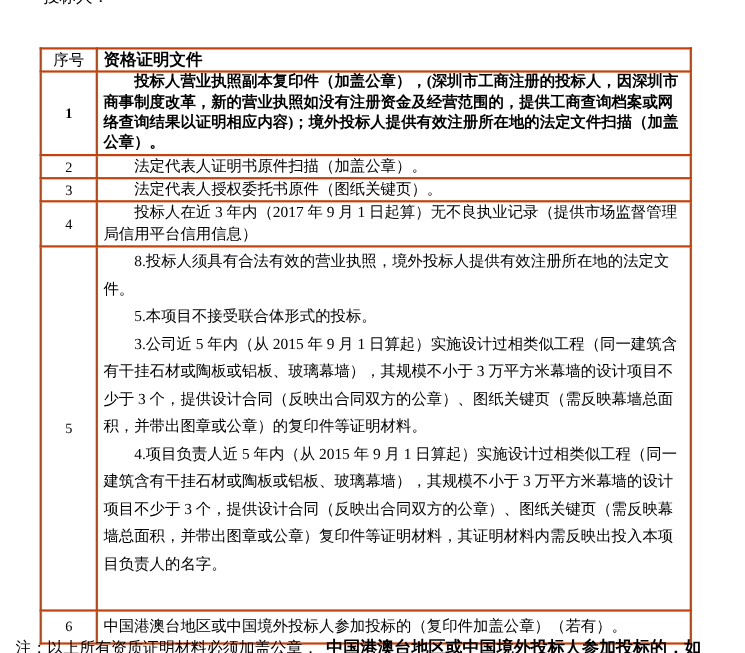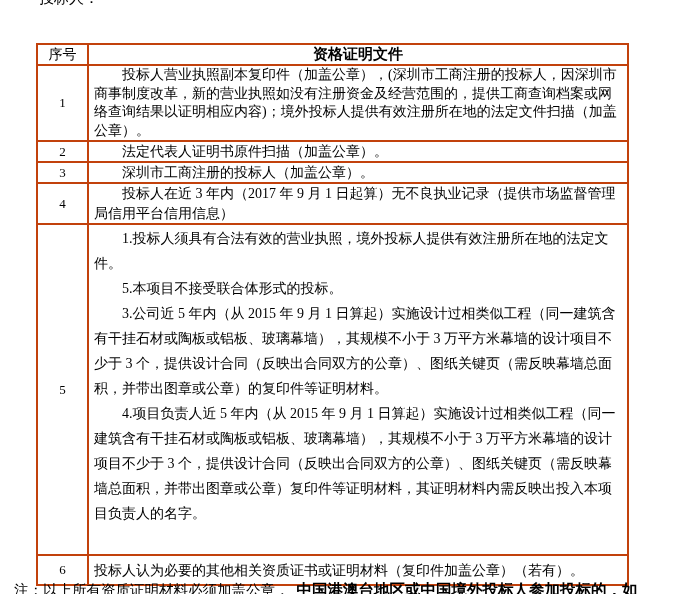--- a/index.html
+++ b/index.html
@@ -40,26 +40,26 @@
     font-size: 13px;
     padding: 0;
   }
   td.content {
     width: 528px;
     font-size: 14px;
     padding: 0 5px;
   }
   tr.hdr td { height: 18px; }
   td.hdr-title {
-    text-align: center;
+    text-align: left;
     font-weight: bold;
     font-size: 15px;
   }
   td.hdr-no { text-align: center; font-size: 14px; }
-  tr.r1 td { height: 72px; }
+  tr.r1 td { height: 72px; font-weight: bold; }
   tr.r1 td.content { line-height: 18.5px; text-indent: 2em; }
   tr.r2 td, tr.r3 td { height: 19px; }
   tr.r2 td.content, tr.r3 td.content { line-height: 19px; text-indent: 2em; font-family: Liberation Serif, serif; }
   tr.r4 td { height: 37px; }
   tr.r4 td.content { line-height: 19.5px; text-indent: 2em; }
   tr.r4 td.content .u { }
   tr.r5 td { height: 328px; }
   tr.r5 td.content { vertical-align: top; padding-top: 1px; }
   tr.r5 td.content p {
     margin: 0;
@@ -101,43 +101,43 @@
         <td class="content">投标人营业执照副本复印件（加盖公章），(深圳市工商注册的投标人，因深圳市商事制度改革，新的营业执照如没有注册资金及经营范围的，提供工商查询档案或网络查询结果以证明相应内容)；境外投标人提供有效注册所在地的法定文件扫描（加盖公章）。</td>
       </tr>
 
       <tr class="r2">
         <td class="num">2</td>
         <td class="content">法定代表人证明书原件扫描（加盖公章）。</td>
       </tr>
 
       <tr class="r3">
         <td class="num">3</td>
-        <td class="content">深圳市工商注册的投标人（加盖公章）。</td>
+        <td class="content">法定代表人授权委托书原件（图纸关键页）。</td>
       </tr>
 
       <tr class="r4">
         <td class="num">4</td>
         <td class="content">
           <span class="u">投标人在近 3 年内（2017 年 9 月 1 日起算）无不良执业记录（提供市场监督管理局信用平台信用信息）</span>
         </td>
       </tr>
 
       <tr class="r5">
         <td class="num">5</td>
         <td class="content">
-          <p>1.投标人须具有合法有效的营业执照，境外投标人提供有效注册所在地的法定文件。</p>
+          <p>8.投标人须具有合法有效的营业执照，境外投标人提供有效注册所在地的法定文件。</p>
           <p>5.本项目不接受联合体形式的投标。</p>
           <p>3.公司近 5 年内（从 2015 年 9 月 1 日算起）实施设计过相类似工程（同一建筑含有干挂石材或陶板或铝板、玻璃幕墙），其规模不小于 3 万平方米幕墙的设计项目不少于 3 个，提供设计合同（反映出合同双方的公章）、图纸关键页（需反映幕墙总面积，并带出图章或公章）的复印件等证明材料。</p>
           <p>4.项目负责人近 5 年内（从 2015 年 9 月 1 日算起）实施设计过相类似工程（同一建筑含有干挂石材或陶板或铝板、玻璃幕墙），其规模不小于 3 万平方米幕墙的设计项目不少于 3 个，提供设计合同（反映出合同双方的公章）、图纸关键页（需反映幕墙总面积，并带出图章或公章）复印件等证明材料，其证明材料内需反映出投入本项目负责人的名字。</p>
         </td>
       </tr>
 
       <tr class="r6">
         <td class="num">6</td>
-        <td class="content">投标人认为必要的其他相关资质证书或证明材料（复印件加盖公章）（若有）。</td>
+        <td class="content">中国港澳台地区或中国境外投标人参加投标的（复印件加盖公章）（若有）。</td>
       </tr>
     </tbody>
   </table>
 
   <div class="note">
     <span>注：以上所有资质证明材料必须加盖公章，</span><span class="note-bold">中国港澳台地区或中国境外投标人参加投标的，如</span>
   </div>
 
 </div>
 

